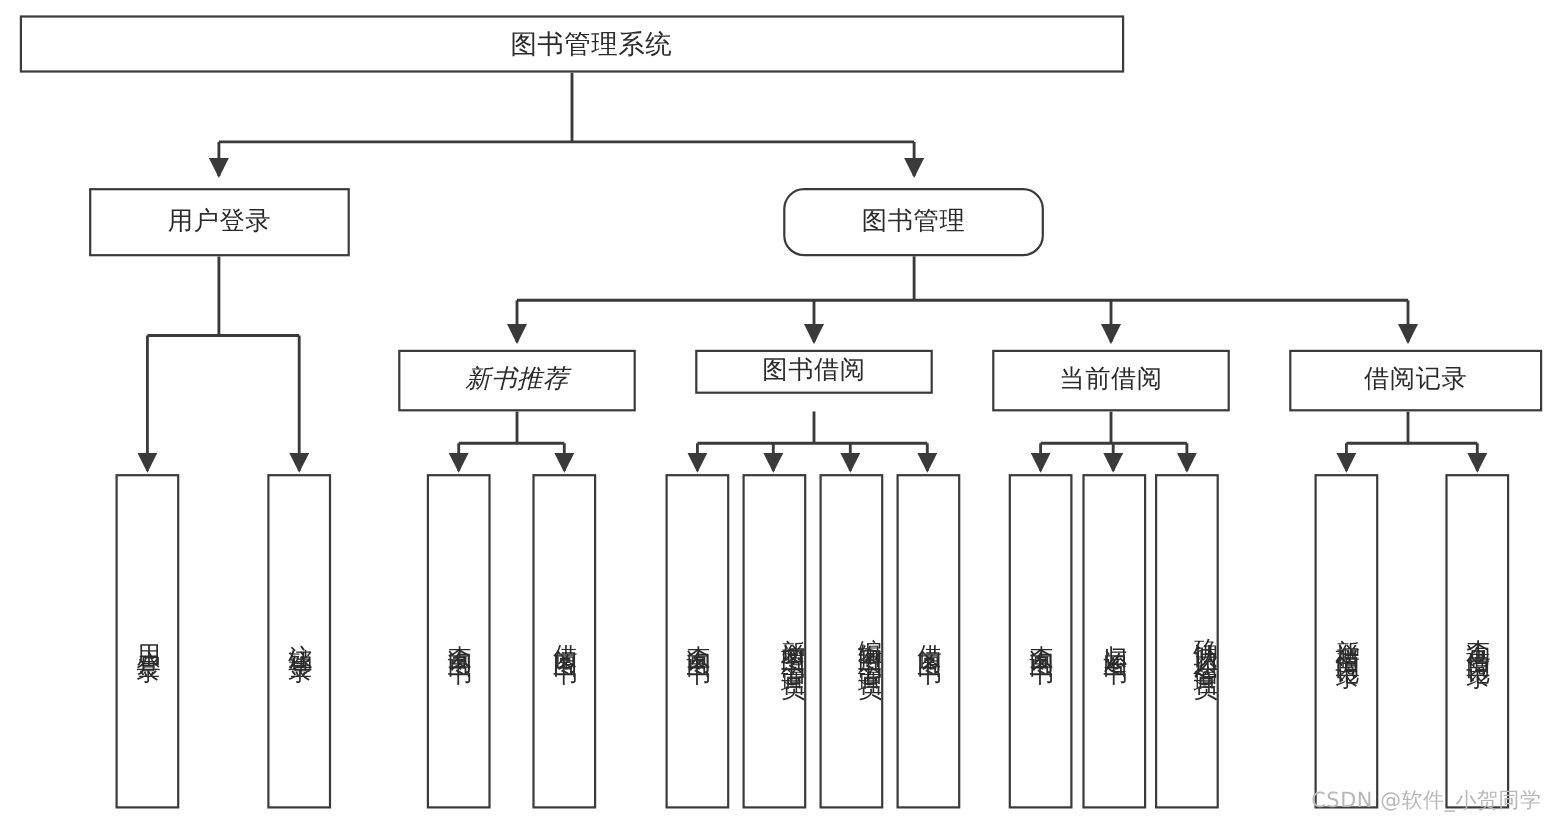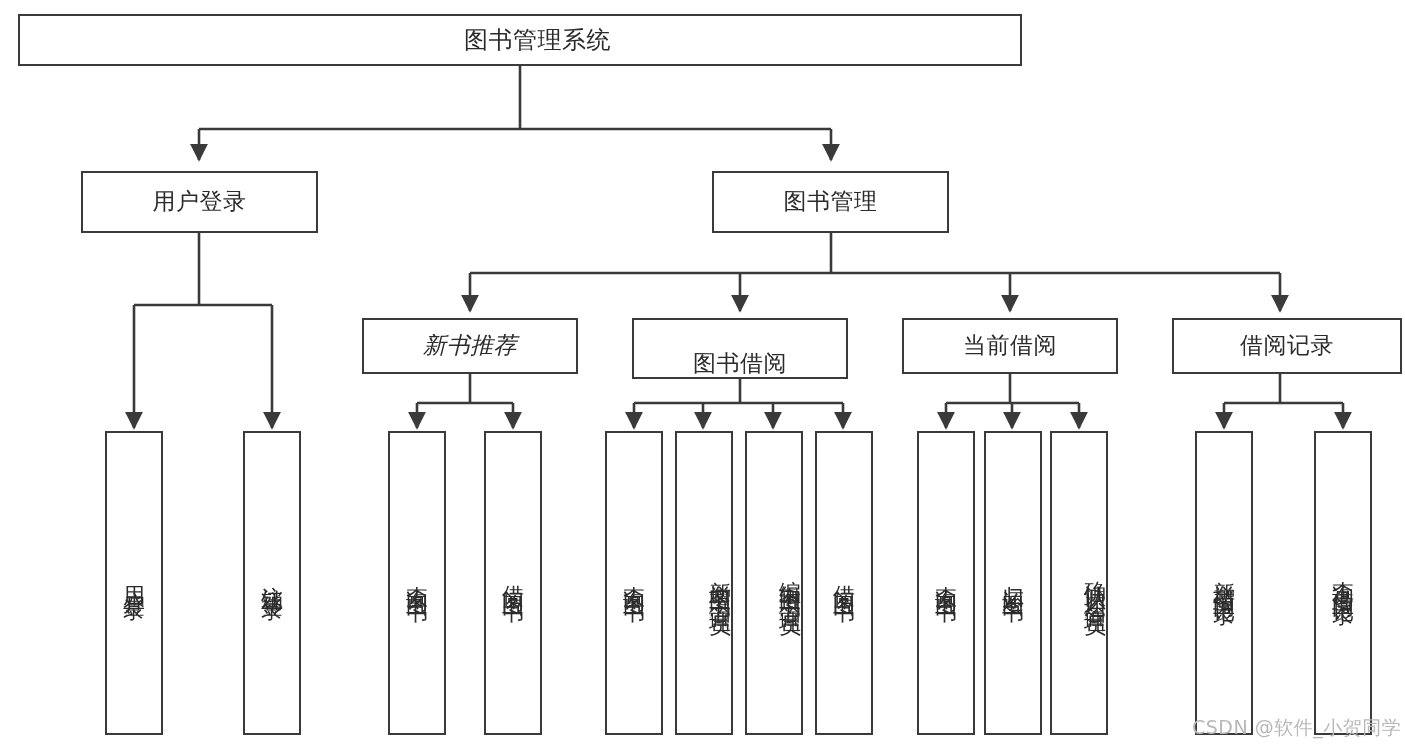--- a/index.html
+++ b/index.html
@@ -133,29 +133,29 @@
   </svg>
 
   <div class="node root horiz" style="left:18px; top:14px; width:1004px; height:52px;">
     <span class="label">图书管理系统</span>
   </div>
 
   <div class="node horiz" style="left:81px; top:171px; width:237px; height:62px;">
     <span class="label">用户登录</span>
   </div>
 
-  <div class="node horiz" style="left:712px; top:171px; width:237px; height:62px;">
+  <div class="node horiz" style="left:712px; top:171px; width:237px; height:62px;border-radius:19px;">
     <span class="label">图书管理</span>
   </div>
 
   <div class="node horiz" style="left:362px; top:318px; width:216px; height:56px;font-style:italic;">
     <span class="label">新书推荐</span>
   </div>
 
-  <div class="node horiz" style="left:632px; top:318px; width:216px; height:61px;align-items:flex-end;">
+  <div class="node horiz" style="left:632px; top:318px; width:216px; height:40px;">
     <span class="label">图书借阅</span>
   </div>
 
   <div class="node horiz" style="left:902px; top:318px; width:216px; height:56px;">
     <span class="label">当前借阅</span>
   </div>
 
   <div class="node horiz" style="left:1172px; top:318px; width:230px; height:56px;">
     <span class="label">借阅记录</span>
   </div>

